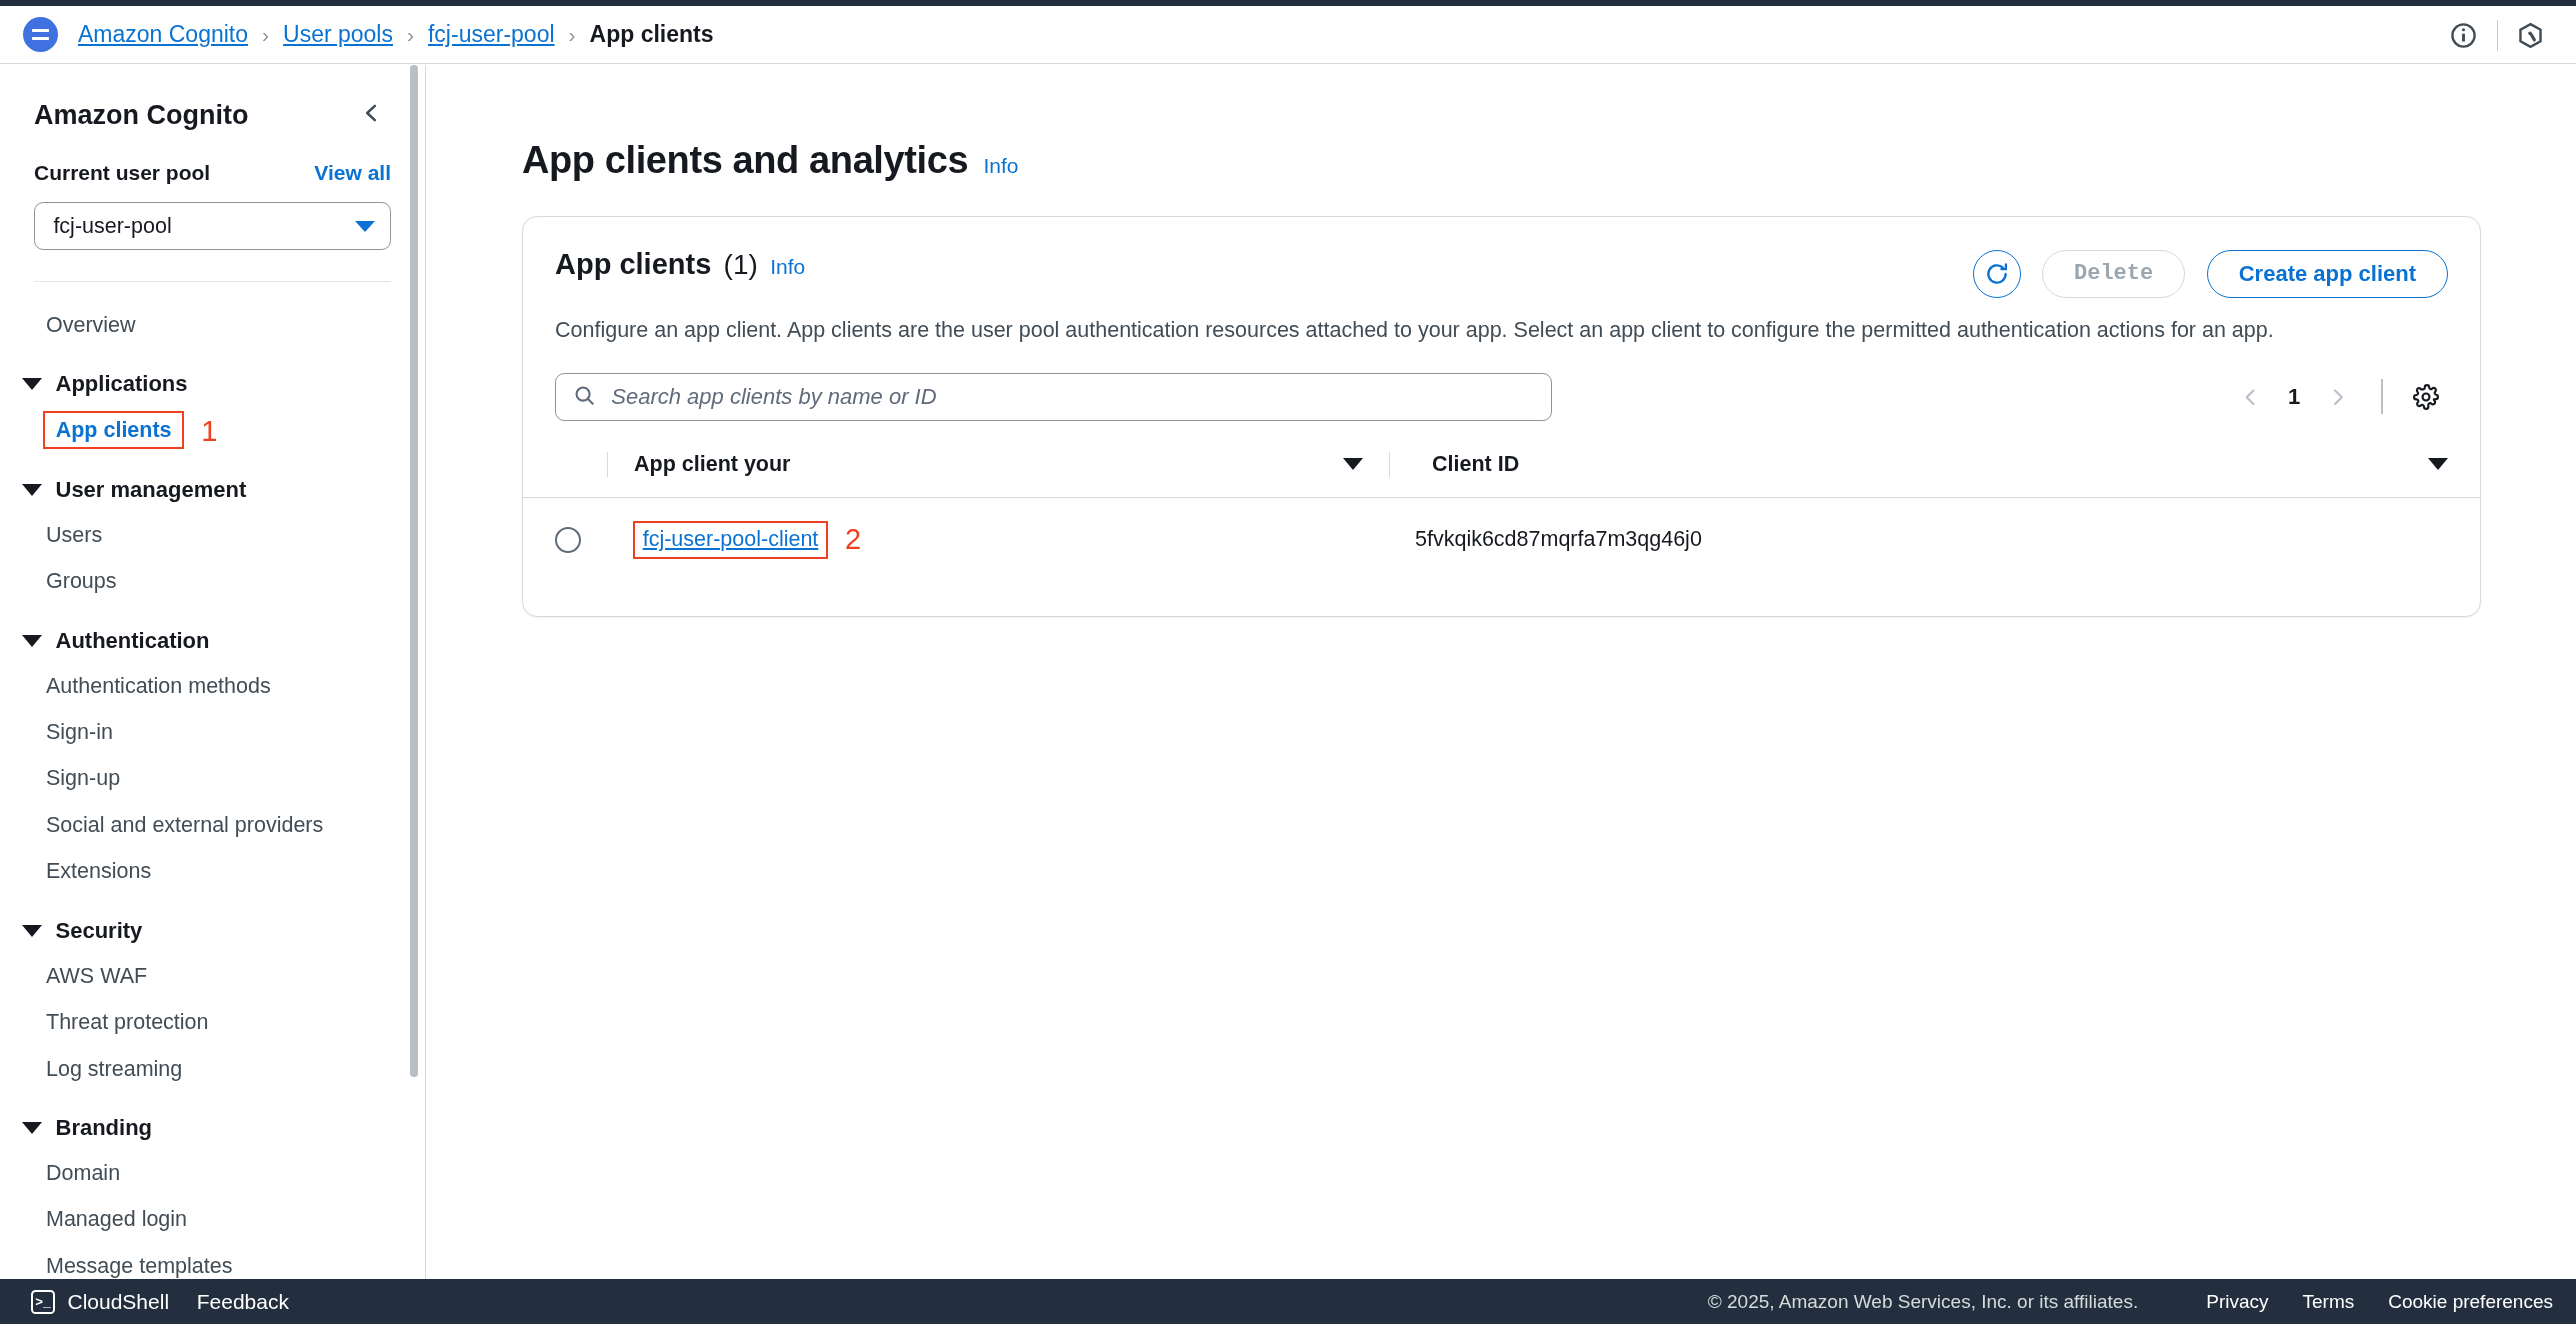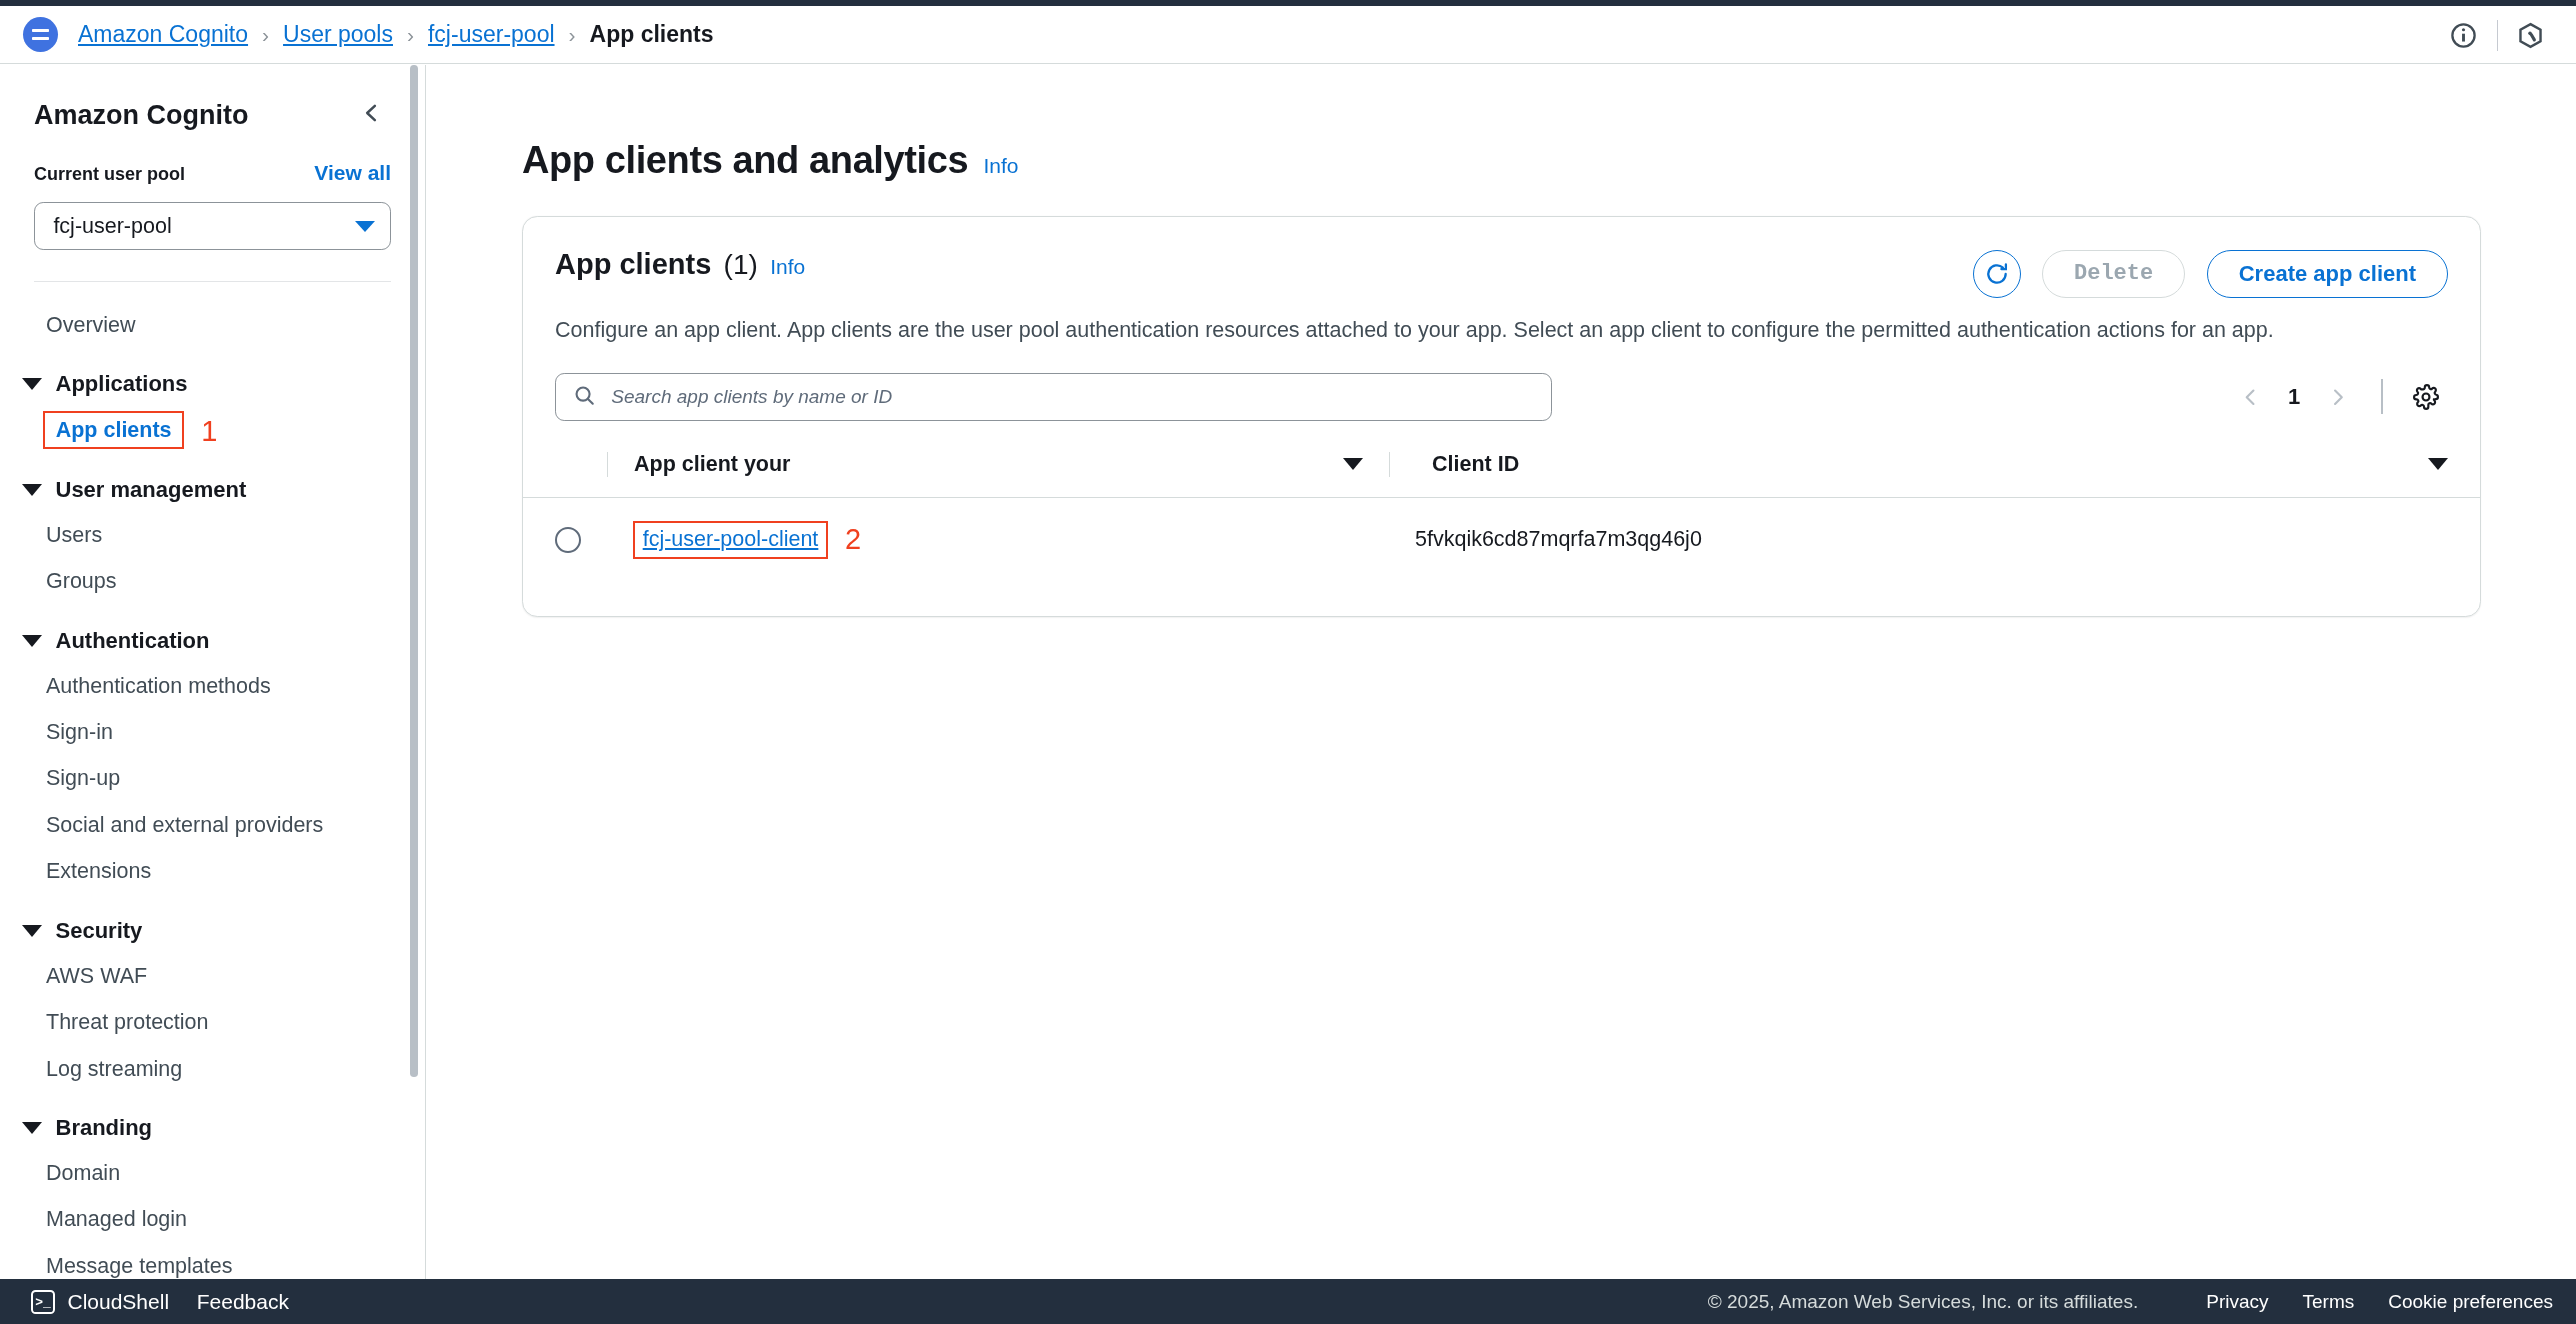--- a/index.html
+++ b/index.html
@@ -69,21 +69,21 @@
   .sb-title { font-size: 27px; font-weight: 700; color: #16191f; }
   .sb-collapse {
     font-size: 26px; color: #414c55; cursor: pointer; line-height: 1;
     padding: 3.1px 7.7px;
   }
 
   .sb-poolrow {
     display: flex; align-items: baseline; justify-content: space-between;
     padding: 28px 34px 0 34px;
   }
-  .sb-poollabel { font-size: 18px; font-weight: 700; color: #16191f; }
+  .sb-poollabel { font-size: 21px; font-weight: 700; color: #16191f; }
   .sb-viewall { font-size: 21px; color: #0972d3; font-weight: 700; text-decoration: none; cursor: pointer; }
 
   .sb-select {
     margin: 17px 34px 0 34px;
     height: 48px; border: 1.5px solid #8c9399; border-radius: 9.2px;
     background: #fff; display: flex; align-items: center; justify-content: space-between;
     padding: 0 15.3px 0 18.4px; cursor: pointer;
   }
   .sb-select-value { font-size: 21.5px; color: #16191f; }
   .caret-down {
@@ -171,21 +171,21 @@
 
   .toolbar-row {
     display: flex; align-items: center; justify-content: space-between;
     padding: 28px 32px 0 32px;
   }
   .search-box {
     width: 997px; height: 48px; border: 1.5px solid #8c9399; border-radius: 9.2px;
     display: flex; align-items: center; gap: 15.3px; padding: 0 17px; background: #fff;
   }
   .search-input {
-    border: none; outline: none; font-size: 19px; font-style: italic; color: #7f1d1d;
+    border: none; outline: none; font-size: 22px; font-style: italic; color: #7f1d1d;
     background: transparent; width: 100%;
     font-family: "Liberation Sans", sans-serif;
   }
   .search-input::placeholder { color: #5f6b7a; font-style: italic; opacity: 1; }
 
   .pager { display: flex; align-items: center; gap: 0; }
   .pg-arrow {
     width: 44px; height: 44px; display: flex; align-items: center; justify-content: center;
     cursor: pointer;
   }

